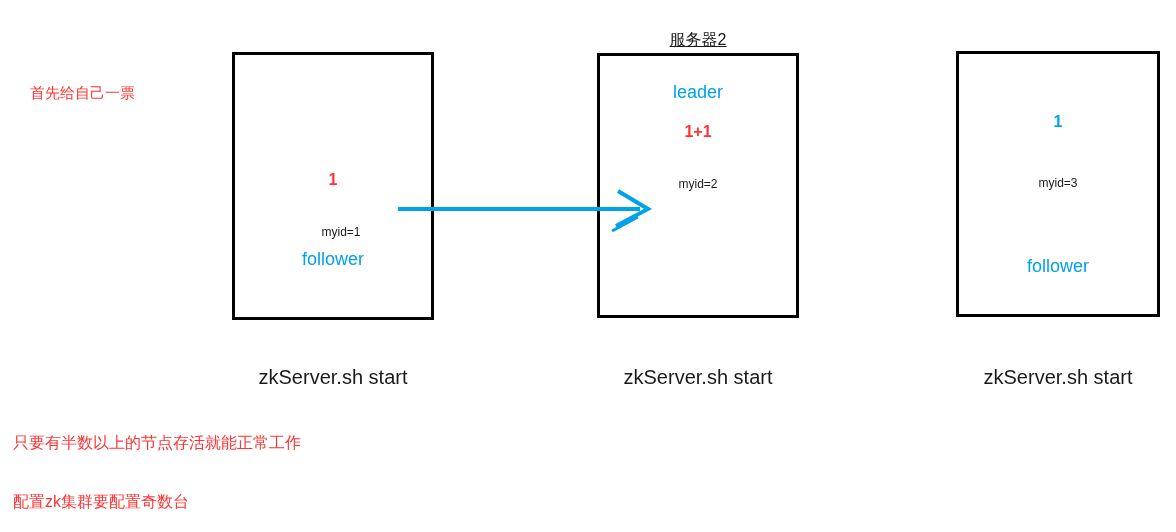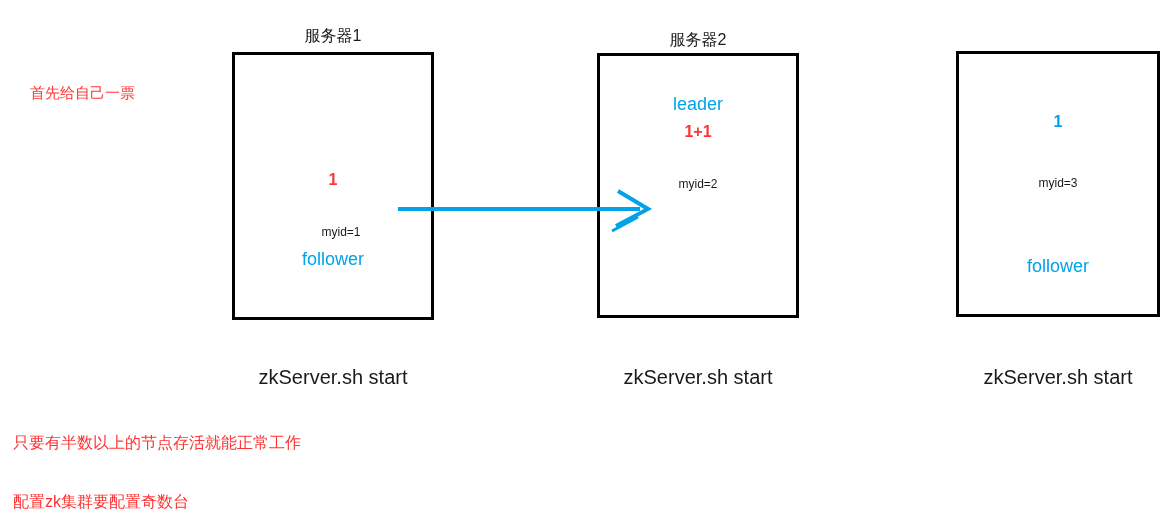--- a/index.html
+++ b/index.html
@@ -40,31 +40,30 @@
   .note-left{left:30px;top:84px;font-size:15px;}
   .note-bottom1{left:13px;top:433px;font-size:16px;}
   .note-bottom2{left:13px;top:492px;font-size:16px;text-align:right;}
   .arrow-svg{left:390px;top:180px;}
 </style>
 </head>
 <body>
 
 <div class="canvas">
 
-  <div class="abs server-title" style="left:232px;width:202px;">服务器1</div>
   <div class="abs server-box" style="left:232px;top:52px;width:202px;height:268px;">
     <div class="box-label vote" style="top:115px;">1</div>
     <div class="box-label myid" style="top:167px;padding-left:8px;">myid=1</div>
     <div class="box-label role" style="top:194px;">follower</div>
   </div>
   <div class="abs command" style="left:232px;width:202px;">zkServer.sh start</div>
 
-  <div class="abs server-title" style="left:597px;width:202px;top:30px;">服务器2</div>
+  <div class="abs server-title" style="left:597px;width:202px;top:30px;text-decoration:underline;">服务器2</div>
   <div class="abs server-box" style="left:597px;top:53px;width:202px;height:265px;">
-    <div class="box-label role" style="top:38px;">leader</div>
+    <div class="box-label role" style="top:26px;">leader</div>
     <div class="box-label vote" style="top:66px;">1+1</div>
     <div class="box-label myid" style="top:118px;">myid=2</div>
   </div>
   <div class="abs command" style="left:597px;width:202px;">zkServer.sh start</div>
 
   <div class="abs server-box" style="left:956px;top:51px;width:204px;height:266px;">
     <div class="box-label vote blue" style="top:58px;">1</div>
     <div class="box-label myid" style="top:119px;">myid=3</div>
     <div class="box-label role" style="top:202px;">follower</div>
   </div>

